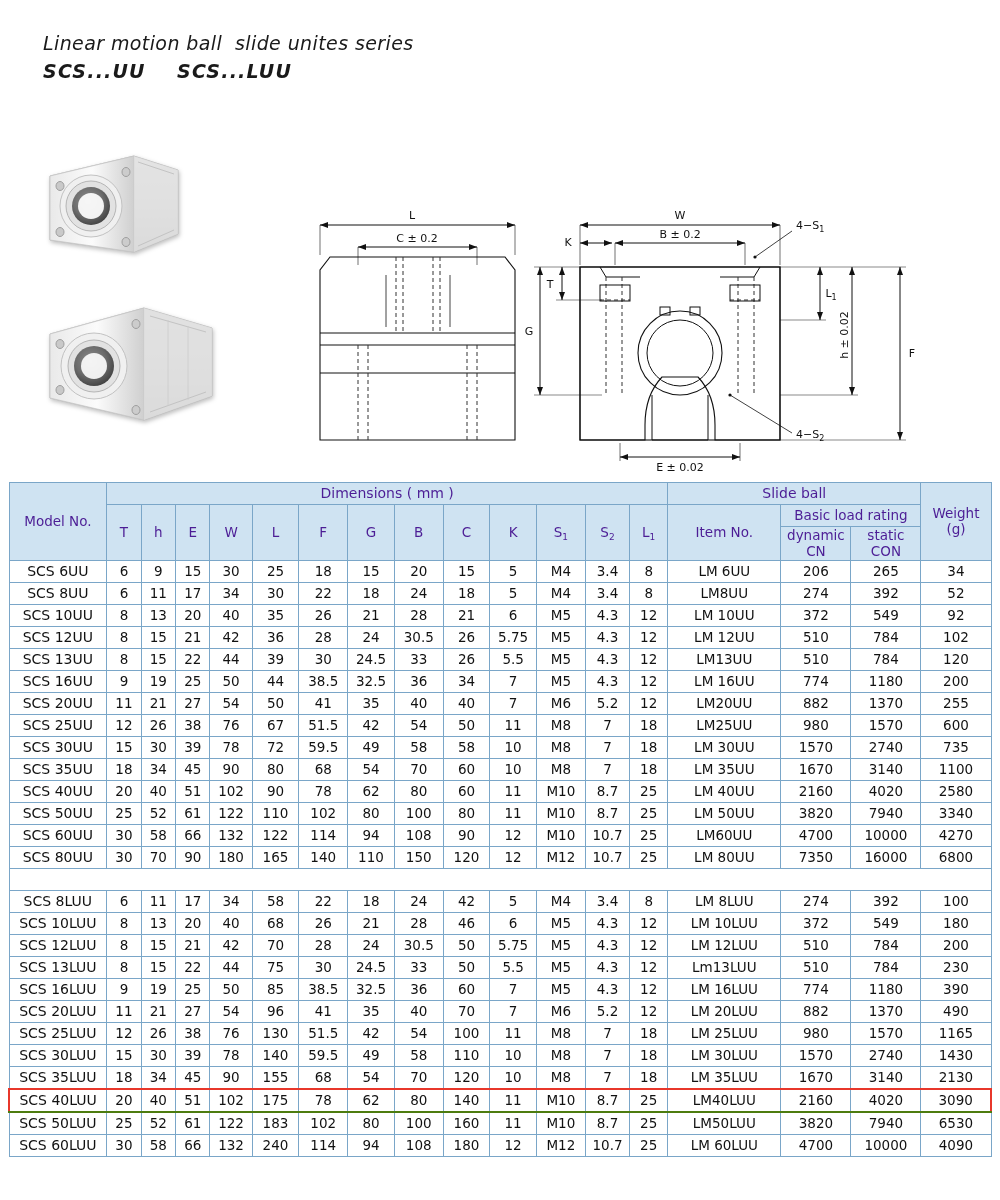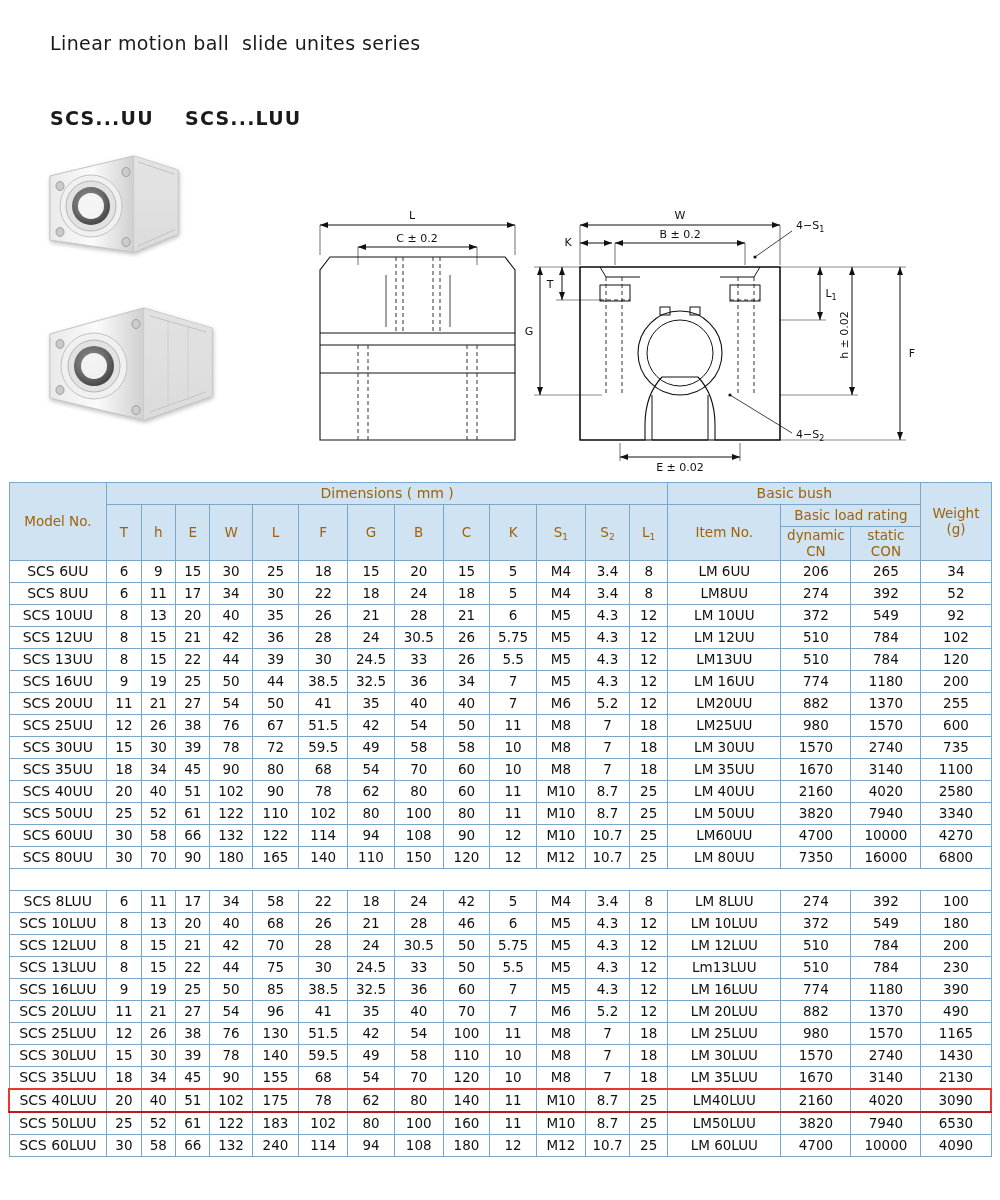--- a/index.html
+++ b/index.html
@@ -16,34 +16,34 @@
     overflow: hidden;
   }
   .page {
     position: relative;
     width: 1000px;
     height: 1200px;
   }
   
   .title-block {
     position: absolute;
-    left: 50px;
+    left: 43px;
     top: 30px;
     line-height: 1.45;
+    font-style: italic;
   }
   .title-line {
     font-size: 19px;
     letter-spacing: 0.4px;
     color: #1a1a1a;
     white-space: pre;
   }
   .title-line.second {
     font-weight: 600;
     letter-spacing: 1.2px;
-    margin-top: 47px;
   }
   
   .photos {
     position: absolute;
     left: 20px;
     top: 130px;
     width: 270px;
     height: 320px;
   }
   .photo {
@@ -83,21 +83,21 @@
     vertical-align: middle;
     padding: 1px 1px;
     height: 19px;
     line-height: 1.15;
     background: #ffffff;
   }
   table.spec thead th {
     background: #cfe3f2;
     font-weight: normal;
     font-size: 13.5px;
-    color: #a16207;
+    color: #4c1d95;
   }
   table.spec thead th.big {
     font-size: 14px;
   }
   .model-cell {
     font-size: 14px;
   }
   .sub-small {
     font-size: 12px;
     line-height: 1.05;
@@ -106,21 +106,21 @@
     border-left: 1px solid #7aa6c8;
     border-right: 1px solid #7aa6c8;
     border-top: 1px solid #7aa6c8;
     border-bottom: 1px solid #7aa6c8;
     height: 6px;
     padding: 0;
     background: #ffffff;
   }
   tr.highlight td {
     border-top: 2px solid #e8372b;
-    border-bottom: 2px solid #b91c1c;
+    border-bottom: 2px solid #4d7c0f;
   }
   tr.highlight td:first-child {
     border-left: 2px solid #e8372b;
   }
   tr.highlight td:last-child {
     border-right: 2px solid #e8372b;
   }
   sub {
     font-size: 9px;
     vertical-align: baseline;
@@ -364,21 +364,21 @@
         <col style="width:34px">
         <col style="width:102px">
         <col style="width:63px">
           <col style="width:63px">
         <col style="width:63px">
       </colgroup>
       <thead>
         <tr>
           <th rowspan="3" class="model-cell">Model No.</th>
           <th colspan="13" class="big">Dimensions ( mm )</th>
-          <th colspan="3" class="big">Basic bush</th>
+          <th colspan="3" class="big">Slide ball</th>
           <th rowspan="3">
             <div>Weight</div>
             <div>(g)</div>
           </th>
         </tr>
         <tr>
           <th rowspan="2">T</th>
           <th rowspan="2">h</th>
           <th rowspan="2">E</th>
           <th rowspan="2">W</th>

